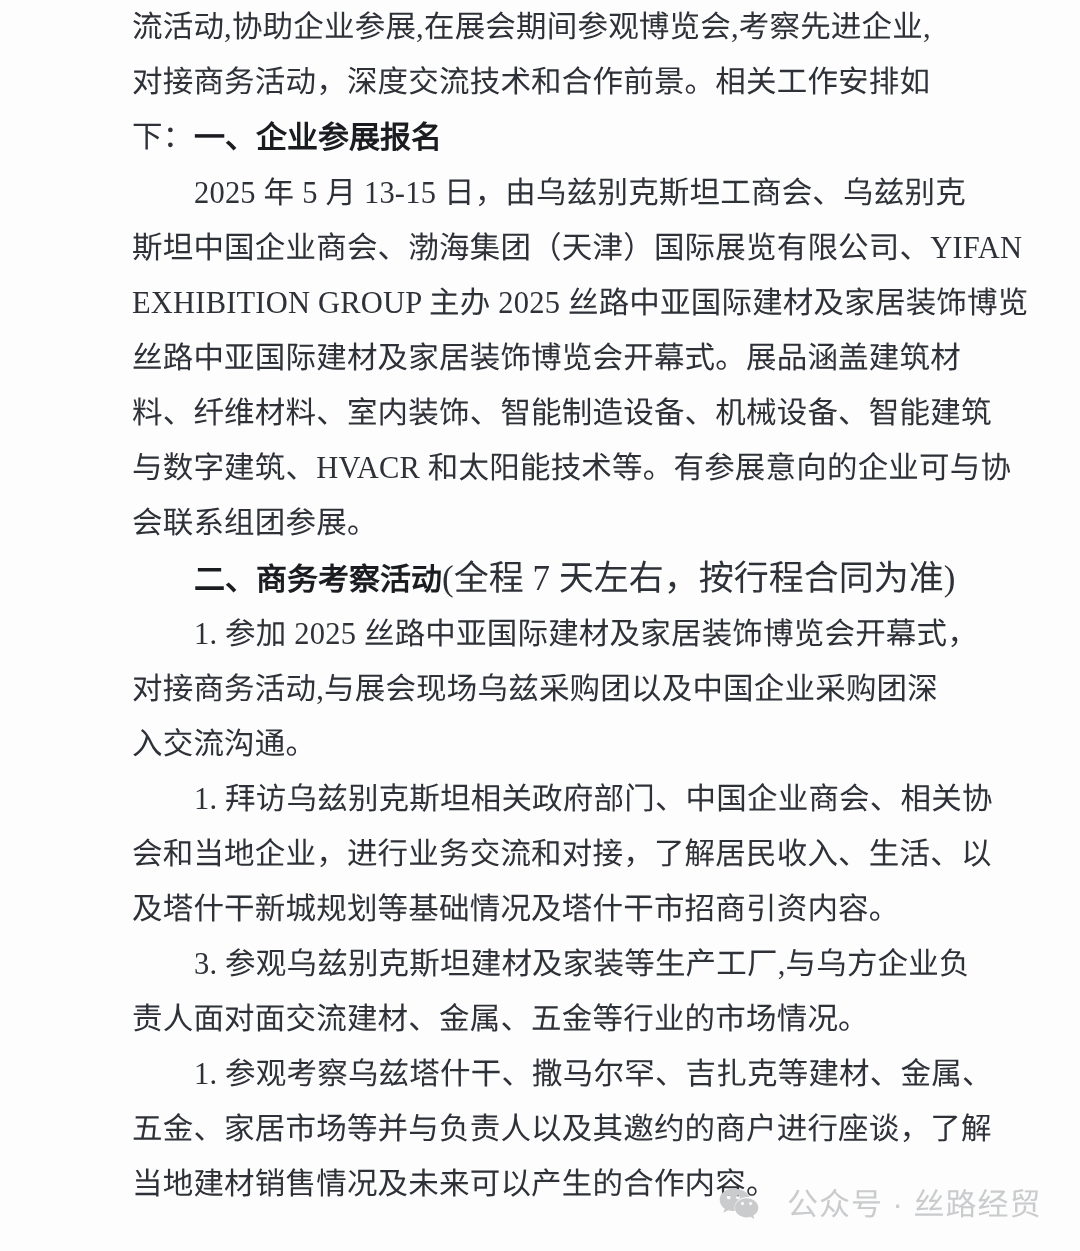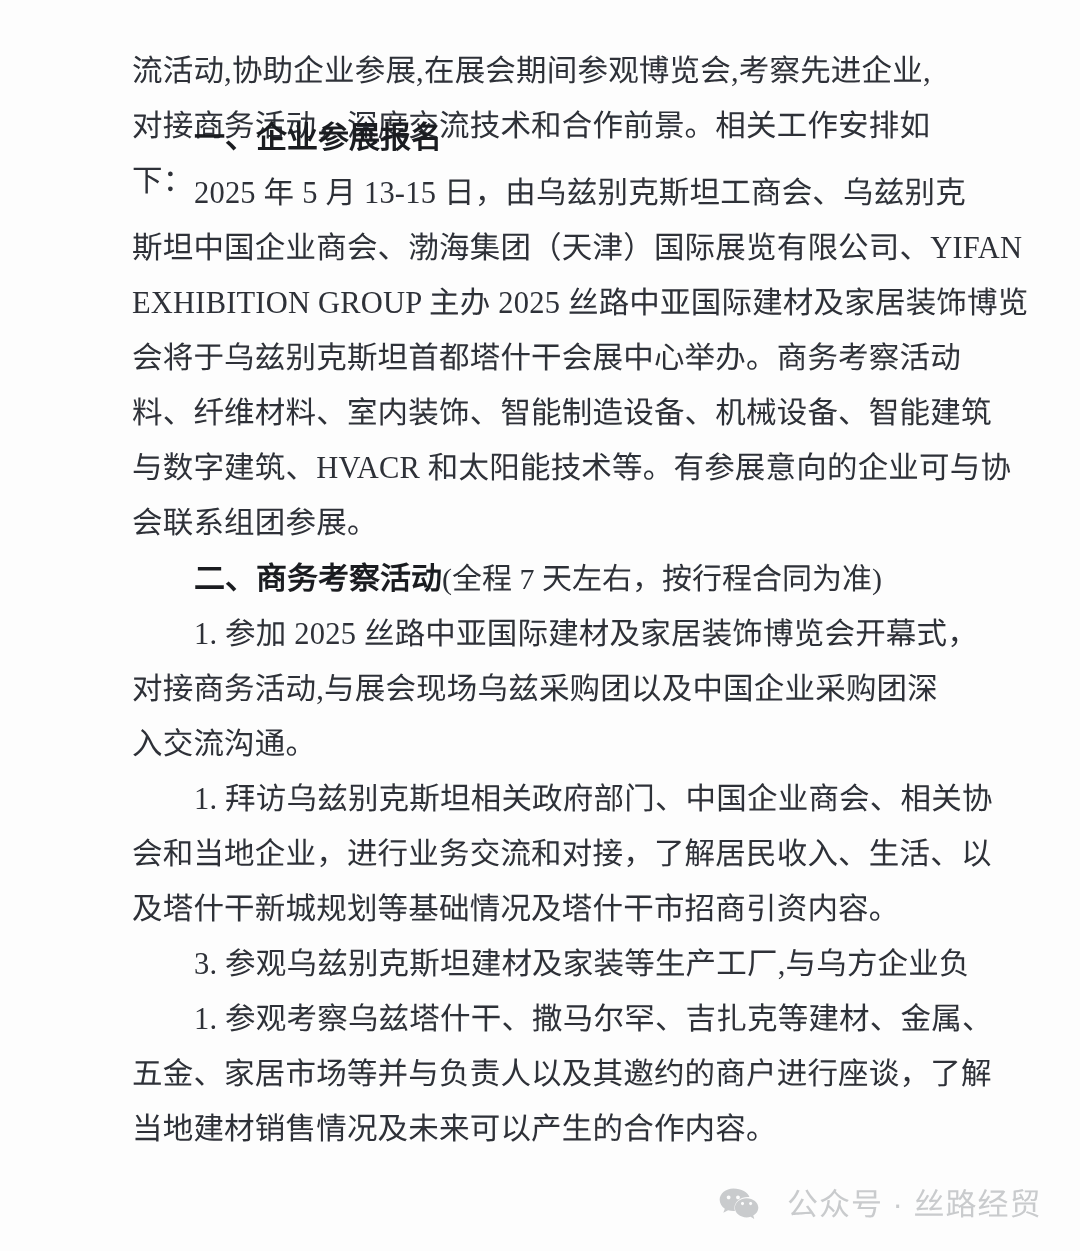--- a/index.html
+++ b/index.html
@@ -46,37 +46,36 @@
   }
 
   
   .line.just {
     display: flex;
     justify-content: space-between;
     white-space: normal;
   }
   .line.just > span {
     display: inline-block;
-    margin-top: 44px;
   }
 
   .heading {
     height: 56px;
     line-height: 56px;
     padding-left: 62px;
     font-size: 31px;
     font-weight: bold;
     color: #1a1c20;
     font-family: "Liberation Sans", "DejaVu Sans", sans-serif;
     white-space: nowrap;
   }
   .heading .sub {
     font-weight: normal;
     font-family: "Liberation Serif", "DejaVu Serif", serif;
-    font-size: 30px;
+    font-size: 35px;
     color: #2e3138;
   }
 
   
   .watermark {
     position: absolute;
     left: 718px;
     top: 1186px;
     display: flex;
     align-items: center;
@@ -122,21 +121,21 @@
       <div class="line indent">
         <span>2025 年 5 月 13-15 日，由乌兹别克斯坦工商会、乌兹别克</span>
       </div>
       <div class="line">
         <span>斯坦中国企业商会、渤海集团（天津）国际展览有限公司、YIFAN</span>
       </div>
       <div class="line">
         <span>EXHIBITION GROUP 主办 2025 丝路中亚国际建材及家居装饰博览</span>
       </div>
       <div class="line">
-        <span>会将于乌兹别克斯坦首都塔什干会展中心举办。商务考察活动</span>
+        <span>丝路中亚国际建材及家居装饰博览会开幕式。展品涵盖建筑材</span>
       </div>
       <div class="line">
         <span>料、纤维材料、室内装饰、智能制造设备、机械设备、智能建筑</span>
       </div>
       <div class="line">
         <span>与数字建筑、HVACR 和太阳能技术等。有参展意向的企业可与协</span>
       </div>
       <div class="line">
         <span>会联系组团参展。</span>
       </div>
@@ -166,20 +165,23 @@
         <span>会和当地企业，进行业务交流和对接，了解居民收入、生活、以</span>
       </div>
       <div class="line">
         <span>及塔什干新城规划等基础情况及塔什干市招商引资内容。</span>
       </div>
     </div>
 
     <div class="para">
       <div class="line indent">
         <span>3. 参观乌兹别克斯坦建材及家装等生产工厂,与乌方企业负</span>
+      </div>
+      <div class="line">
+        <span>责人面对面交流建材、金属、五金等行业的市场情况。</span>
       </div>
     </div>
 
     <div class="para">
       <div class="line indent">
         <span>1. 参观考察乌兹塔什干、撒马尔罕、吉扎克等建材、金属、</span>
       </div>
       <div class="line">
         <span>五金、家居市场等并与负责人以及其邀约的商户进行座谈，了解</span>
       </div>

